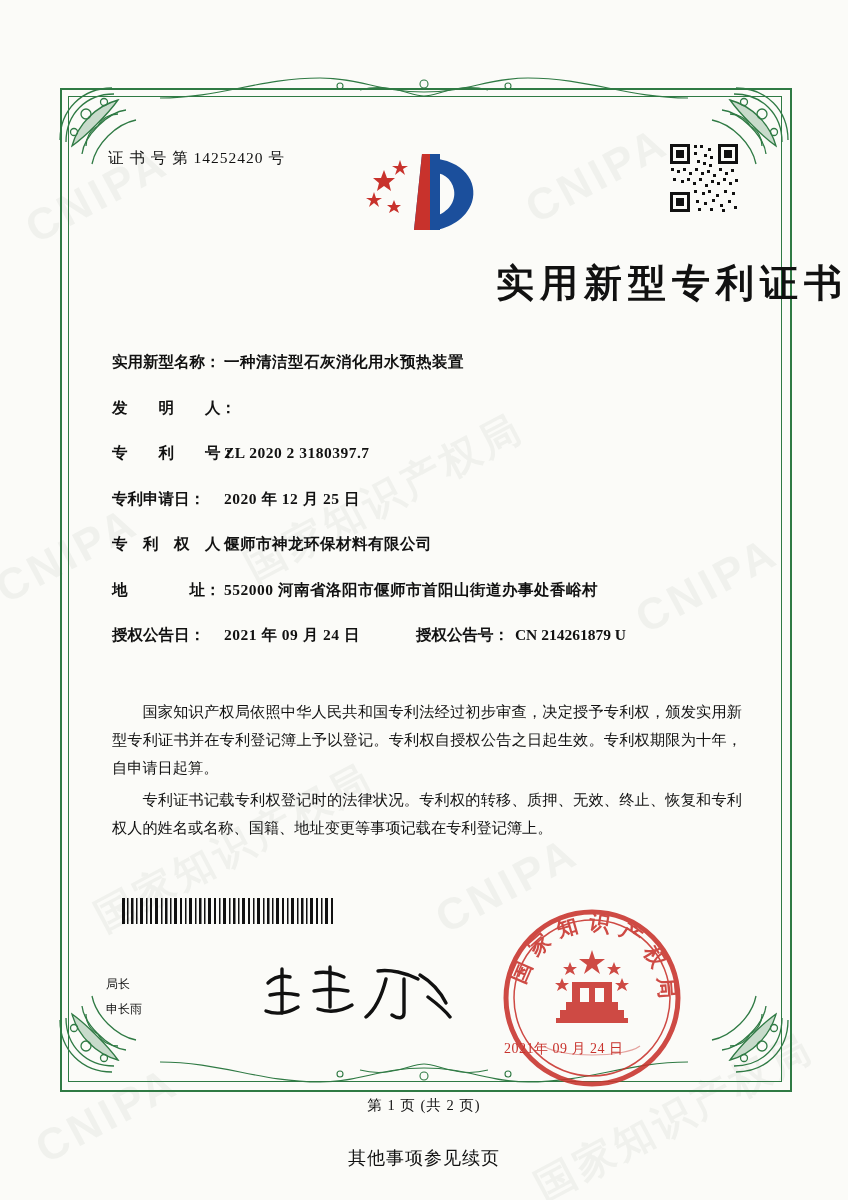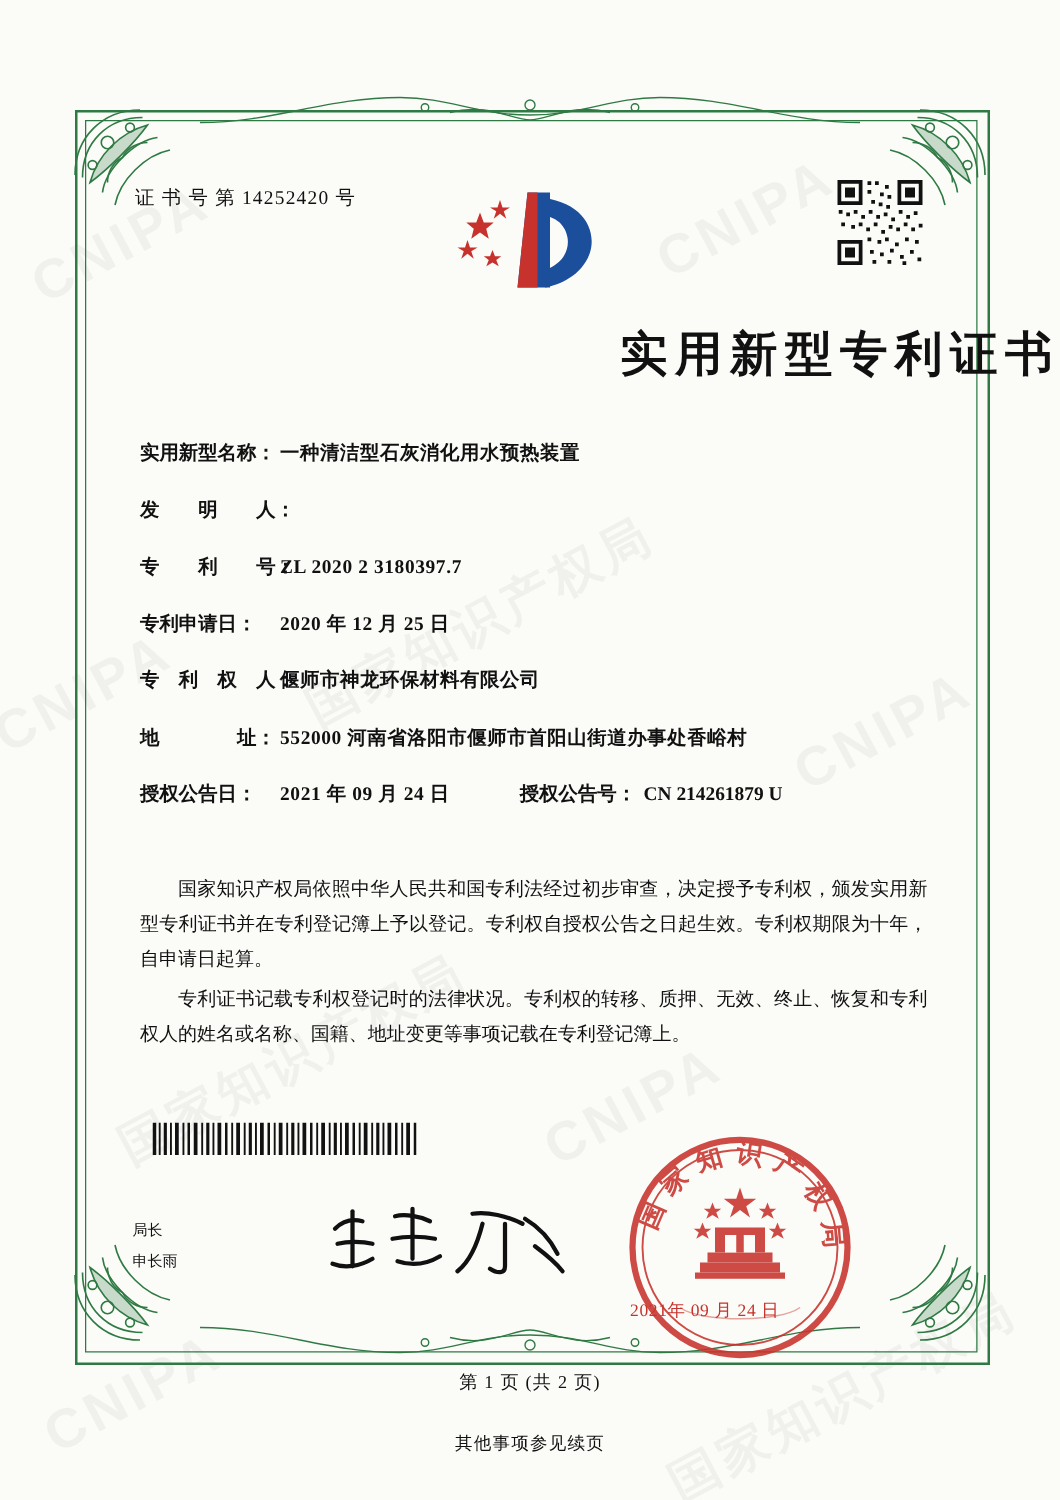--- a/index.html
+++ b/index.html
@@ -228,21 +228,21 @@
     text-align: center;
     font-size: 14.5px;
     color: #111;
     letter-spacing: 1px;
   }
   .footnote {
     position: absolute;
     left: 0; right: 0;
     top: 1146px;
     text-align: center;
-    font-size: 14px;
+    font-size: 18px;
     color: #111;
     letter-spacing: 1px;
   }
 </style>
 </head>
 <body>
 
 <div class="page">
 
   <div class="watermark-layer">

